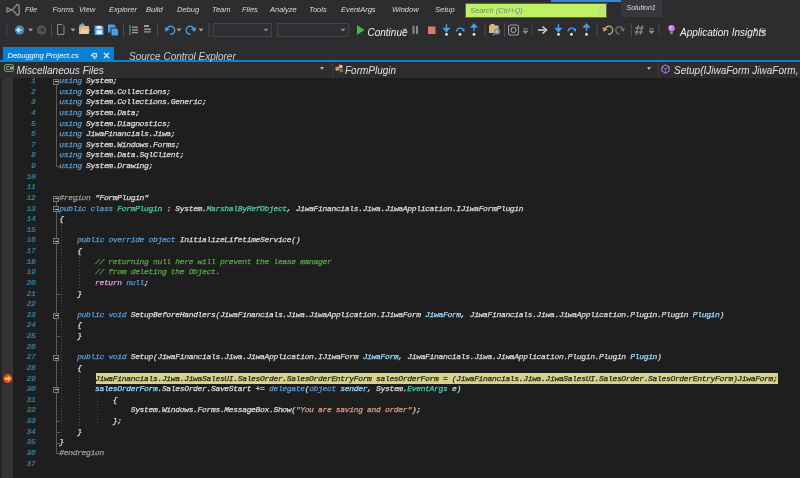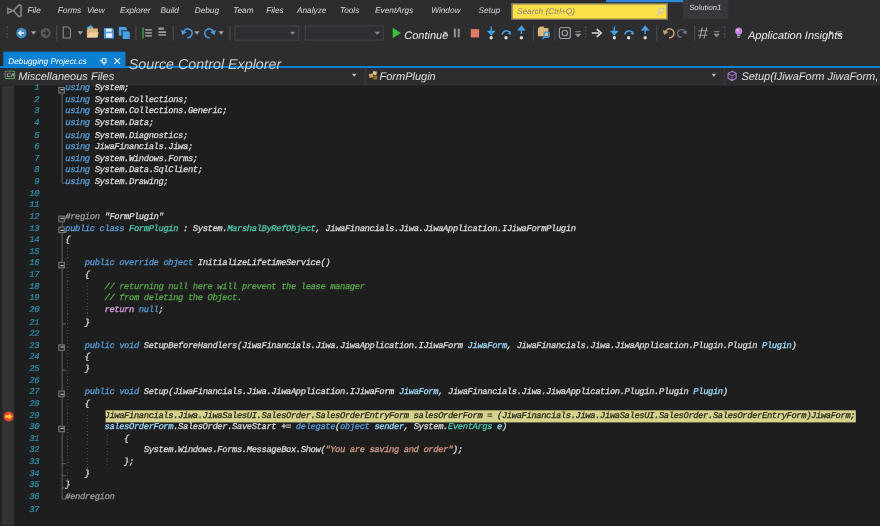--- a/index.html
+++ b/index.html
@@ -49,21 +49,21 @@
     <span class="menuitem" style="left:109px">Explorer</span>
     <span class="menuitem" style="left:146px">Build</span>
     <span class="menuitem" style="left:177px">Debug</span>
     <span class="menuitem" style="left:212px">Team</span>
     <span class="menuitem" style="left:242px">Files</span>
     <span class="menuitem" style="left:270px">Analyze</span>
     <span class="menuitem" style="left:309px">Tools</span>
     <span class="menuitem" style="left:341px">EventArgs</span>
     <span class="menuitem" style="left:392px">Window</span>
     <span class="menuitem" style="left:435px">Setup</span>
-    <div class="abs" style="left:465px;top:2.5px;width:140px;height:13px;background:#fde047;border:1px solid #606066">
+    <div class="abs" style="left:465px;top:2.5px;width:140px;height:13px;background:#bef264;border:1px solid #606066">
       <span style="position:absolute;left:4px;top:2.2px;font-size:7.5px;color:#7E7E85">Search (Ctrl+Q)</span>
       <svg class="abs" style="right:1.5px;top:2px" width="9" height="9" viewBox="0 0 9 9">
         <circle cx="5.4" cy="3.4" r="2.3" fill="none" stroke="#C8C8C8" stroke-width="1.1"></circle>
         <path d="M3.7 5.2 L1.2 7.8" stroke="#C8C8C8" stroke-width="1.2"></path>
       </svg>
     </div>
     <div class="abs" style="left:551px;top:0;width:71px;height:1.5px;background:#2E8BD9"></div>
     <div class="abs" style="left:620.5px;top:0;width:41px;height:17px;background:#38383C">
       <span style="position:absolute;left:6px;top:4.2px;font-size:7px;color:#DCDCDC">Solution1</span>
     </div>
@@ -192,21 +192,21 @@
   <div id="tabs">
     <div class="abs" style="left:3px;top:47px;width:110.5px;height:15px;background:#0B80D2"></div>
     <span class="abs" style="left:7.5px;top:50.5px;font-size:7.5px;color:#FFFFFF">Debugging Project.cs</span>
     <svg class="abs" style="left:90px;top:51.5px" width="8" height="8" viewBox="0 0 8 8">
       <rect x="3" y="1.4" width="3.3" height="3.6" fill="none" stroke="#E8F2FA" stroke-width="1"></rect>
       <path d="M0.6 3.2 H3 M4.6 5 V7.4" stroke="#E8F2FA" stroke-width="1"></path>
     </svg>
     <svg class="abs" style="left:103px;top:52px" width="7" height="7" viewBox="0 0 7 7">
       <path d="M0.9 0.9 L6.1 6.1 M6.1 0.9 L0.9 6.1" stroke="#FFFFFF" stroke-width="1.05"></path>
     </svg>
-    <span class="abs" style="left:117px;top:50.5px;font-size:13px;color:#CCCCCC">Source Control Explorer</span>
+    <span class="abs" style="left:129px;top:50.5px;font-size:10px;color:#CCCCCC">Source Control Explorer</span>
   </div>
   <div id="navitems">
     <svg class="abs" style="left:3.5px;top:64px" width="10" height="8" viewBox="0 0 10 8">
       <rect x="0.5" y="0.5" width="9" height="7" rx="1.5" fill="none" stroke="#5BA85B" stroke-width="1"></rect>
       <text x="2" y="6" font-size="5.4" fill="#E8E8E8" font-family="Liberation Sans">C#</text>
     </svg>
     <span class="abs ui" style="left:16.5px;top:64.5px;color:#E0E0E0">Miscellaneous Files</span>
     <span class="caret" style="left:319.5px;top:67px"></span>
     <div class="abs" style="left:331.5px;top:62px;width:1px;height:16px;background:#3E3E42"></div>
     <svg class="abs" style="left:334.5px;top:64px" width="9" height="9" viewBox="0 0 9 9">

